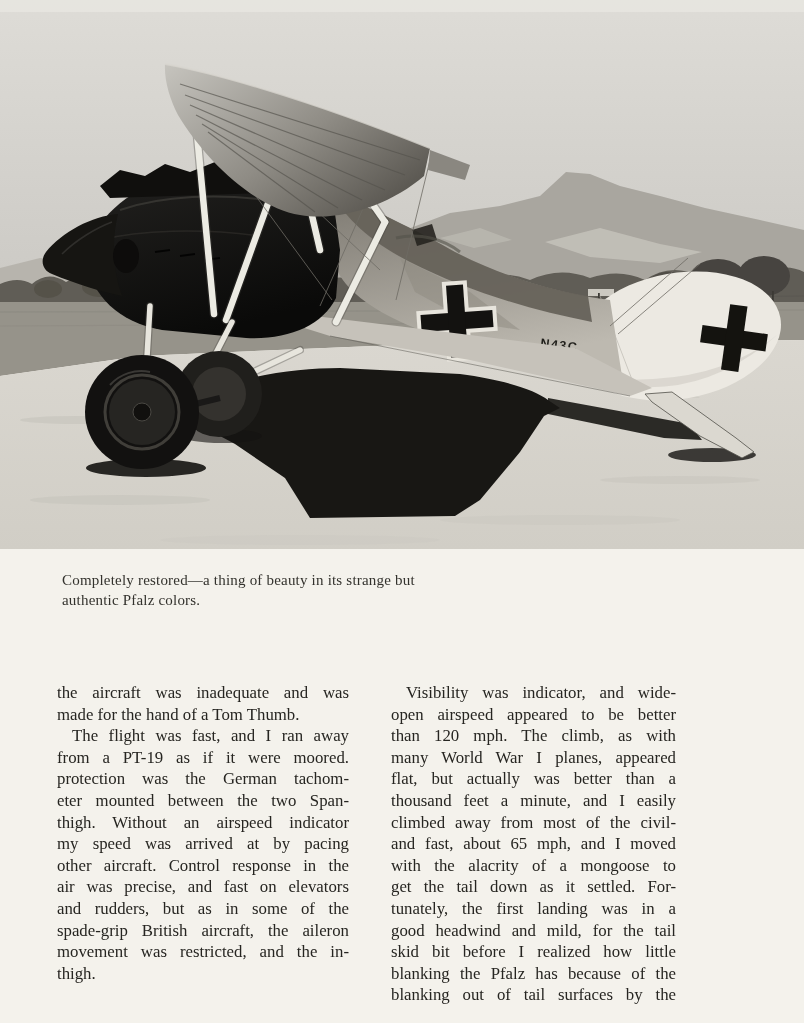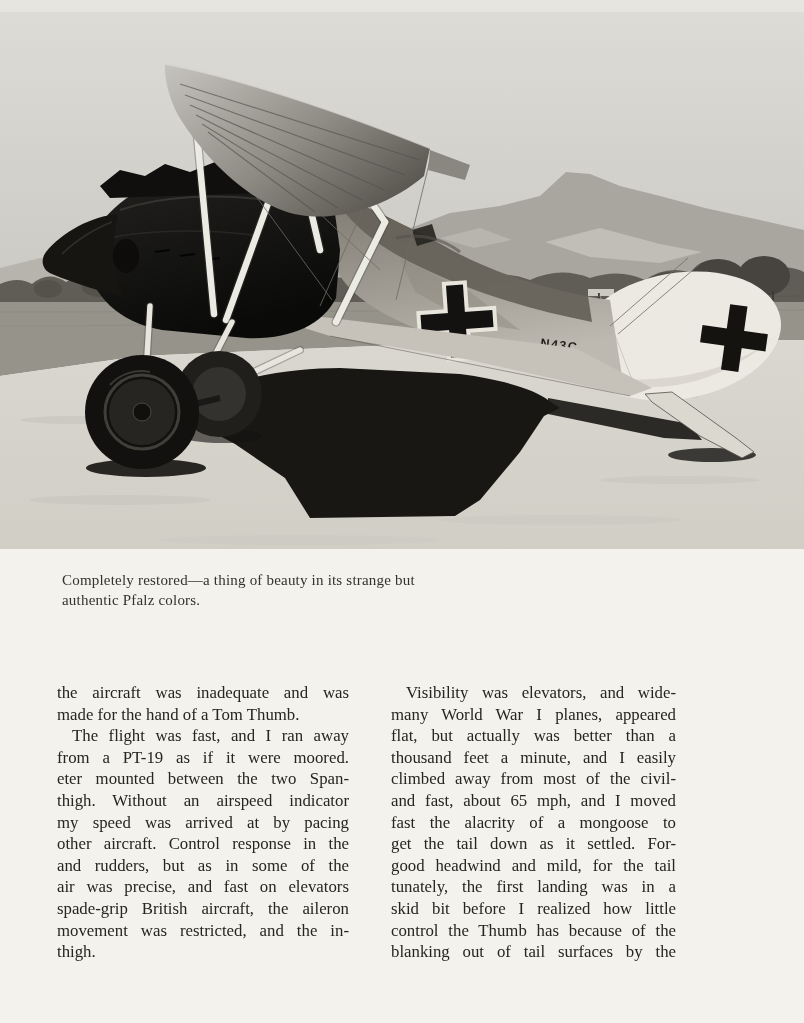--- a/index.html
+++ b/index.html
@@ -250,43 +250,46 @@
 
   <div class="columns">
     <div class="col col-left" id="left-col">
         <div class="para">
           <div class="line j">the aircraft was inadequate and was</div>
           <div class="line">made for the hand of a Tom Thumb.</div>
         </div>
         <div class="para">
           <div class="line j ind">The flight was fast, and I ran away</div>
           <div class="line j">from a PT-19 as if it were moored.</div>
+          <div class="line j">protection was the German tachom-</div>
           <div class="line j">eter mounted between the two Span-</div>
           <div class="line j">thigh. Without an airspeed indicator</div>
           <div class="line j">my speed was arrived at by pacing</div>
           <div class="line j">other aircraft. Control response in the</div>
+          <div class="line j">air was precise, and fast on elevators</div>
           <div class="line j">and rudders, but as in some of the</div>
-          <div class="line j">air was precise, and fast on elevators</div>
           <div class="line j">spade-grip British aircraft, the aileron</div>
           <div class="line j">movement was restricted, and the in-</div>
           <div class="line">thigh.</div>
         </div>
       </div>
     <div class="col col-right" id="right-col">
         <div class="para">
-          <div class="line j ind">Visibility was elevators, and wide-</div>
+          <div class="line j ind">Visibility was indicator, and wide-</div>
+          <div class="line j">open airspeed appeared to be better</div>
+          <div class="line j">than 120 mph. The climb, as with</div>
           <div class="line j">many World War I planes, appeared</div>
           <div class="line j">flat, but actually was better than a</div>
           <div class="line j">thousand feet a minute, and I easily</div>
           <div class="line j">climbed away from most of the civil-</div>
           <div class="line j">and fast, about 65 mph, and I moved</div>
-          <div class="line j">fast the alacrity of a mongoose to</div>
+          <div class="line j">with the alacrity of a mongoose to</div>
           <div class="line j">get the tail down as it settled. For-</div>
+          <div class="line j">tunately, the first landing was in a</div>
           <div class="line j">good headwind and mild, for the tail</div>
-          <div class="line j">tunately, the first landing was in a</div>
           <div class="line j">skid bit before I realized how little</div>
-          <div class="line j">control the Thumb has because of the</div>
+          <div class="line j">blanking the Pfalz has because of the</div>
           <div class="line j">blanking out of tail surfaces by the</div>
         </div>
       </div>
   </div>
 
 </div>
 
 </body></html>

